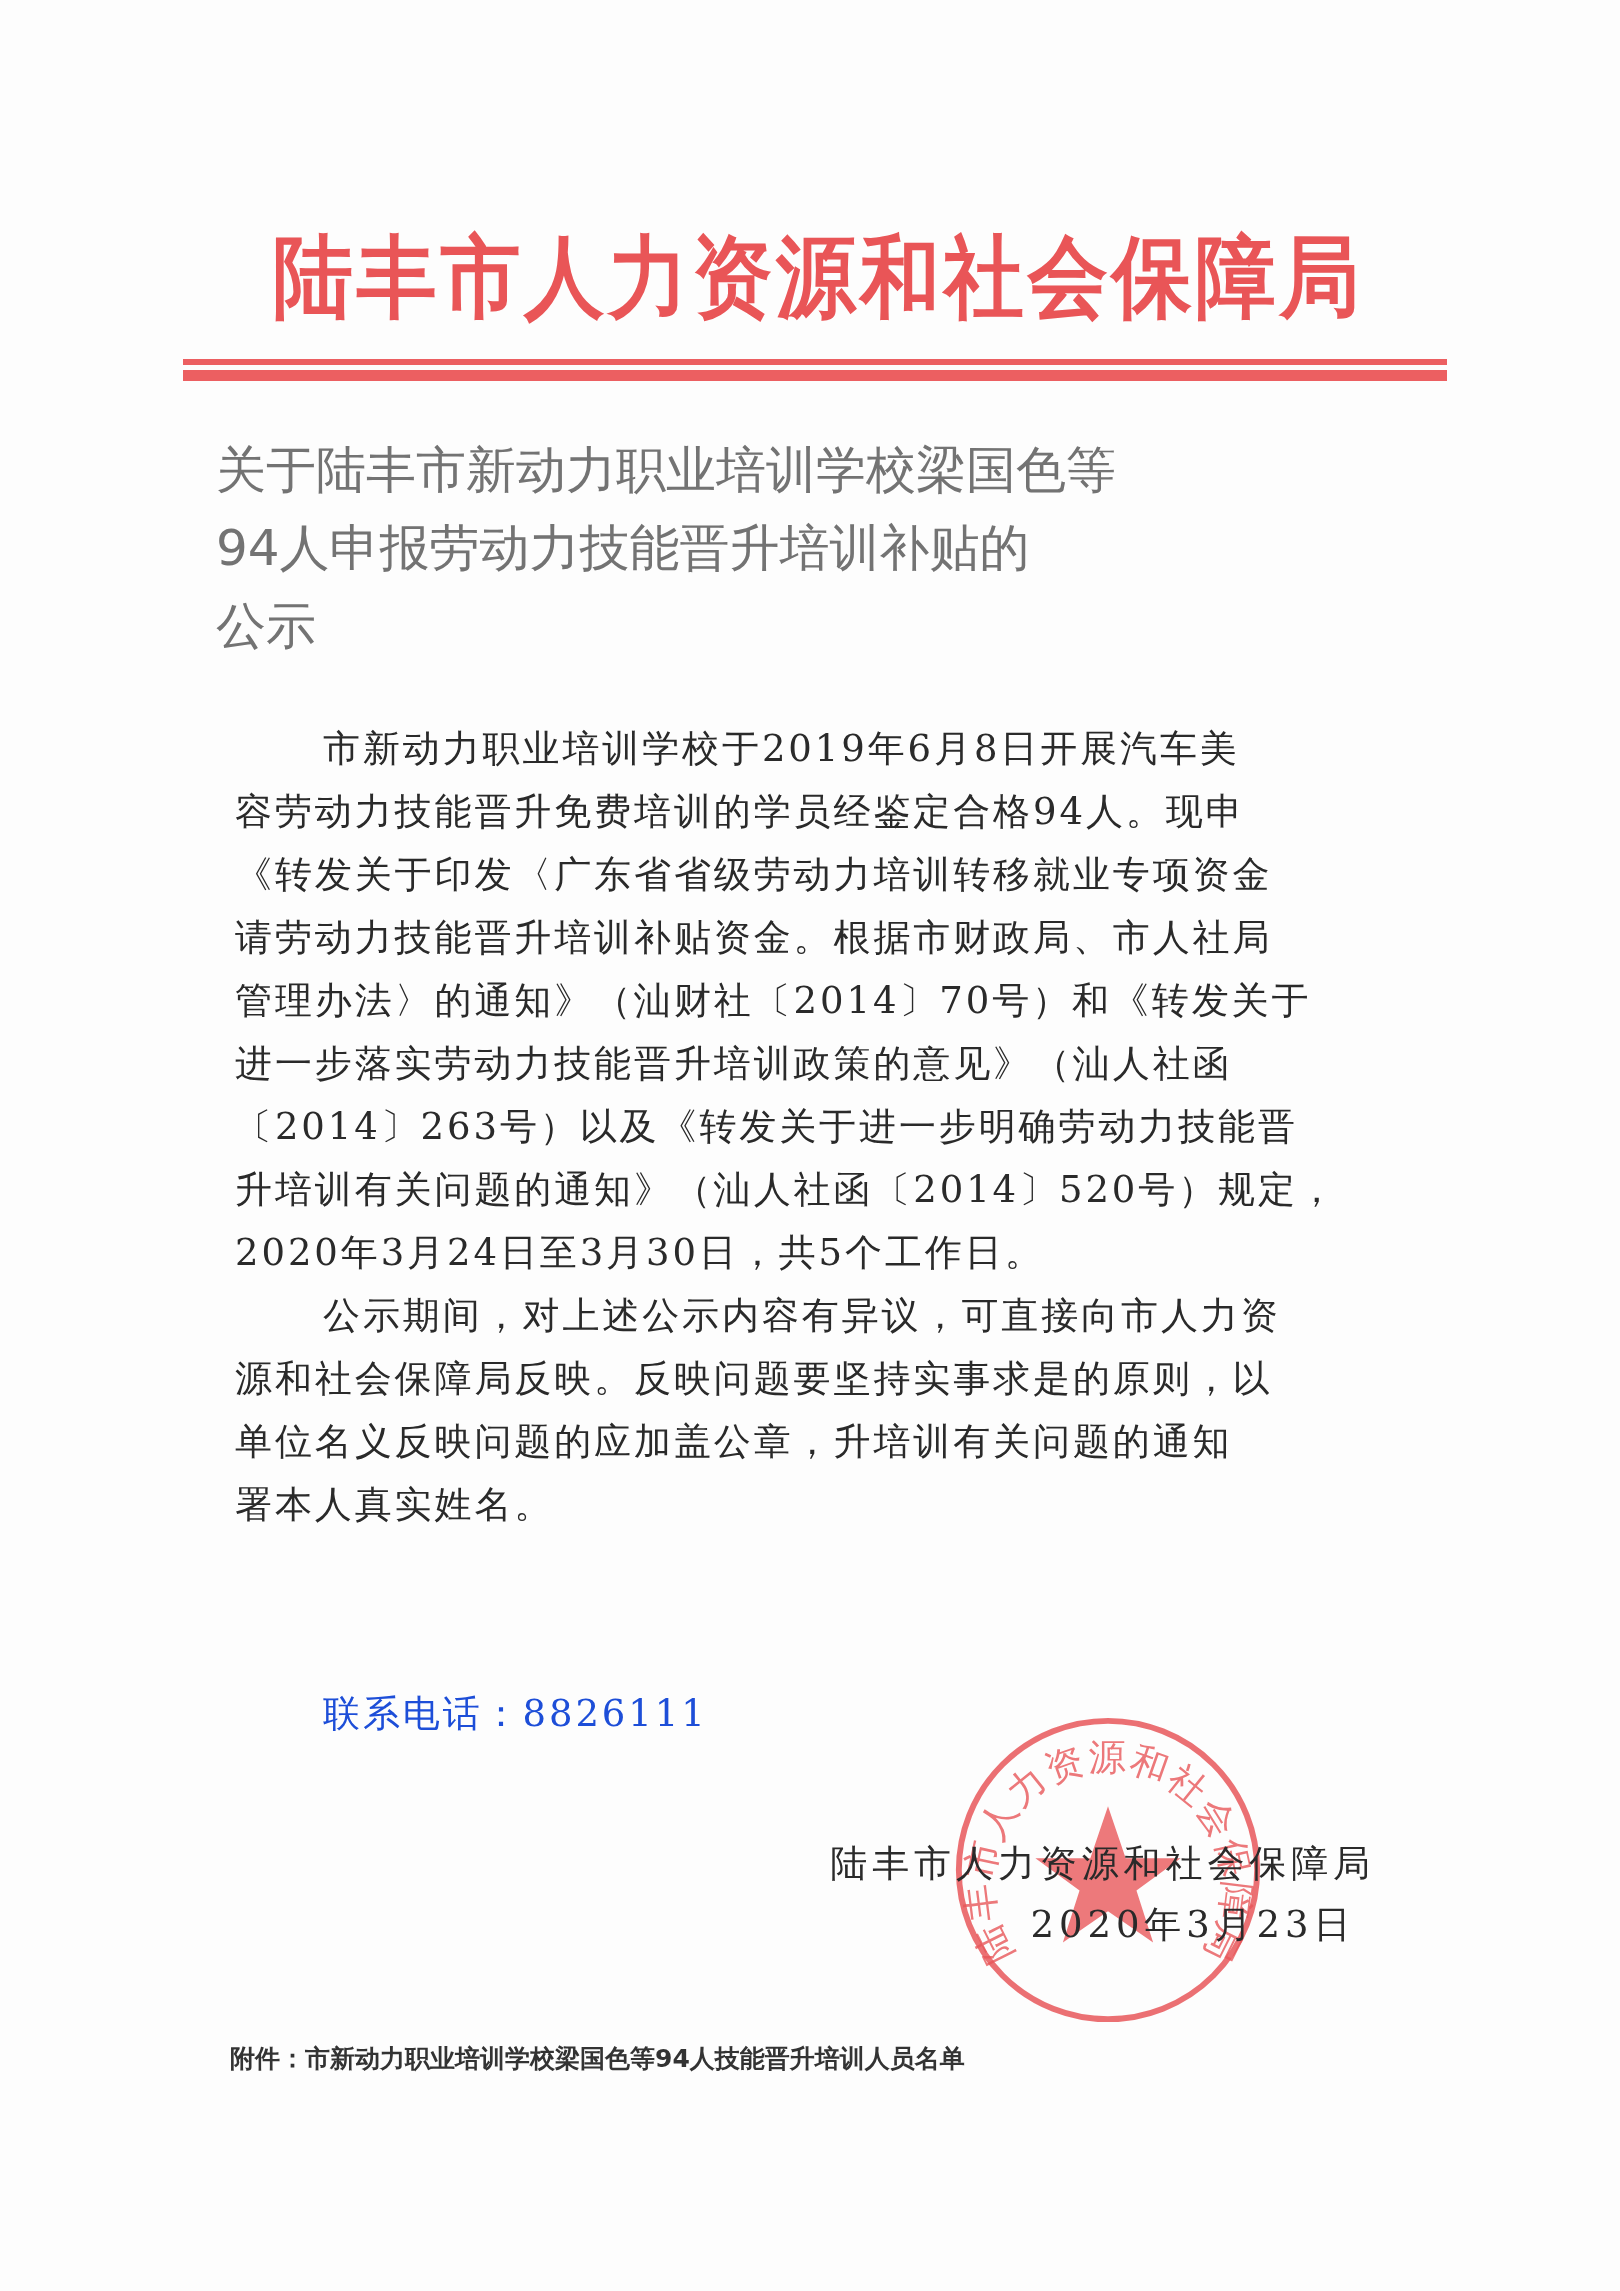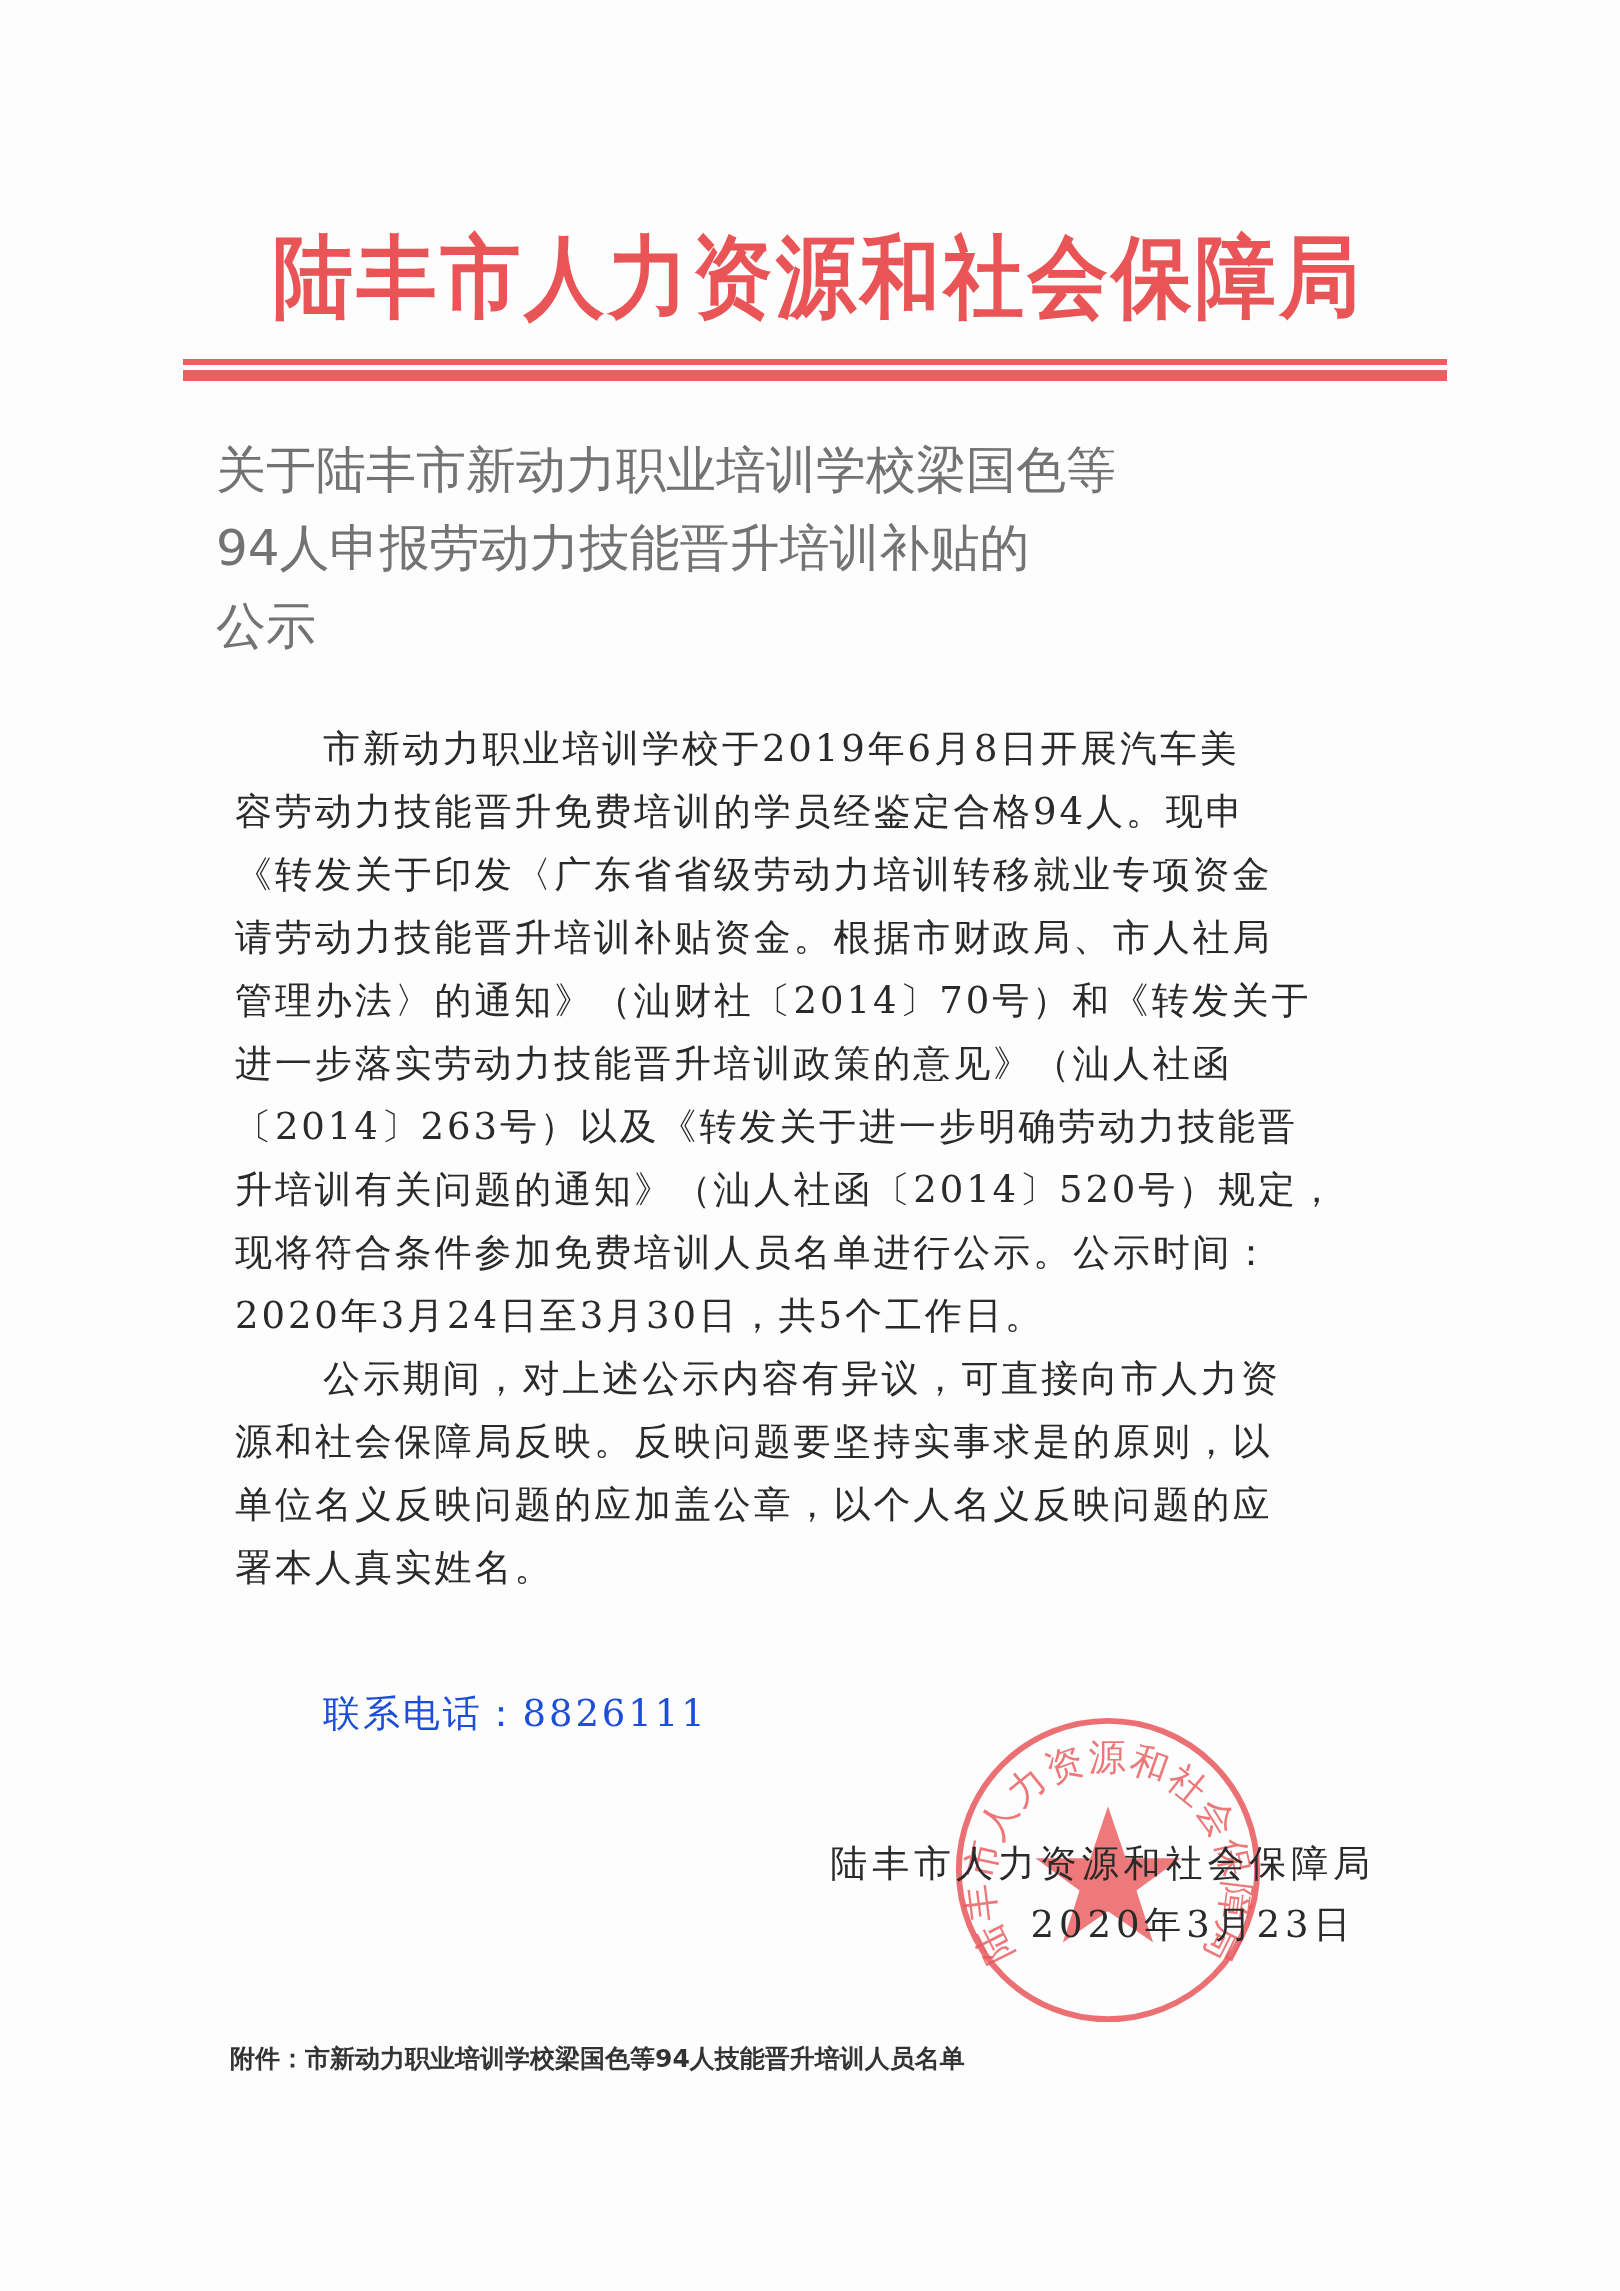--- a/index.html
+++ b/index.html
@@ -69,25 +69,24 @@
 
   <div class="body-text">
     <span class="line indent">市新动力职业培训学校于2019年6月8日开展汽车美</span>
     <span class="line">容劳动力技能晋升免费培训的学员经鉴定合格94人。现申</span>
     <span class="line">《转发关于印发〈广东省省级劳动力培训转移就业专项资金</span>
     <span class="line">请劳动力技能晋升培训补贴资金。根据市财政局、市人社局</span>
     <span class="line">管理办法〉的通知》（汕财社〔2014〕70号）和《转发关于</span>
     <span class="line">进一步落实劳动力技能晋升培训政策的意见》（汕人社函</span>
     <span class="line">〔2014〕263号）以及《转发关于进一步明确劳动力技能晋</span>
     <span class="line">升培训有关问题的通知》（汕人社函〔2014〕520号）规定，</span>
-    <span class="line">现将符合条件参加免费培训人员名单进行公示。公示时间：</span>
     <span class="line">2020年3月24日至3月30日，共5个工作日。</span>
     <span class="line indent">公示期间，对上述公示内容有异议，可直接向市人力资</span>
     <span class="line">源和社会保障局反映。反映问题要坚持实事求是的原则，以</span>
-    <span class="line">单位名义反映问题的应加盖公章，以个人名义反映问题的应</span>
+    <span class="line">单位名义反映问题的应加盖公章，升培训有关问题的通知</span>
     <span class="line">署本人真实姓名。</span>
   </div>
 
   <div class="contact">联系电话：8826111</div>
 
   <svg class="seal" viewBox="0 0 320 320" xmlns="http://www.w3.org/2000/svg">
     <defs>
       <path id="sealArc" d="M 55 230 A 118 118 0 1 1 265 230"></path>
     </defs>
     <circle cx="160" cy="160" r="152" fill="none" stroke="#e8575a" stroke-width="6" opacity="0.85"></circle>

